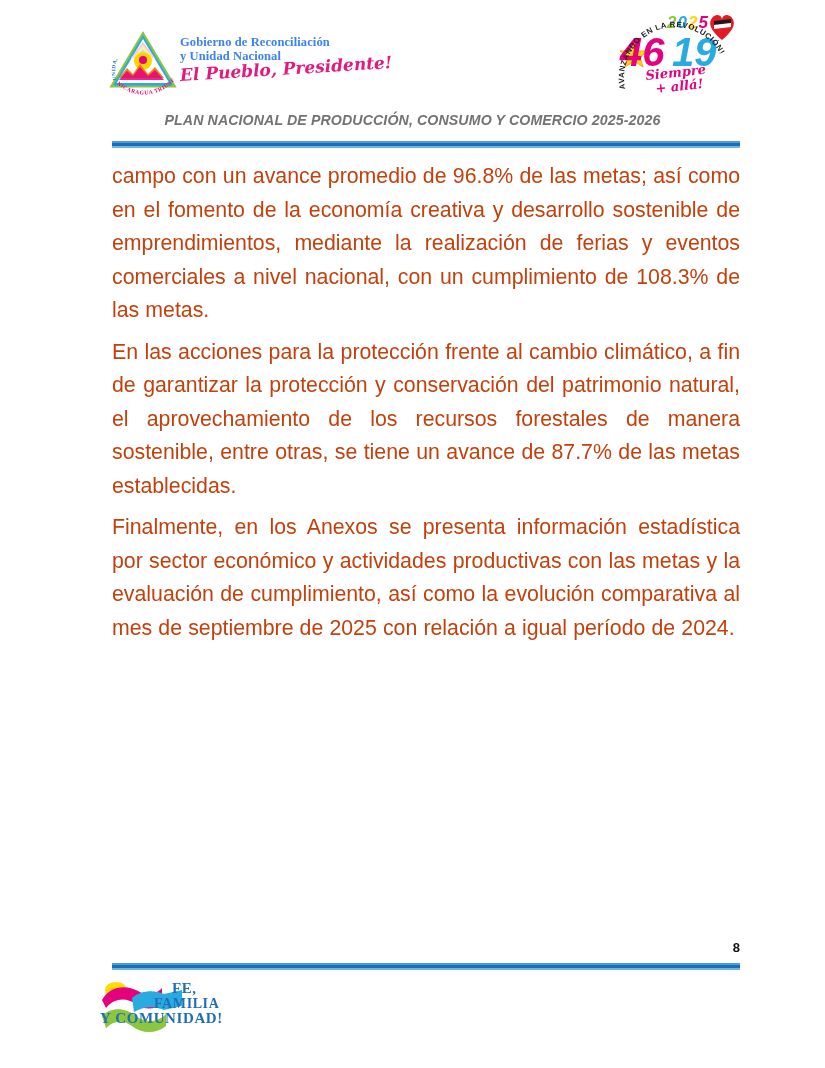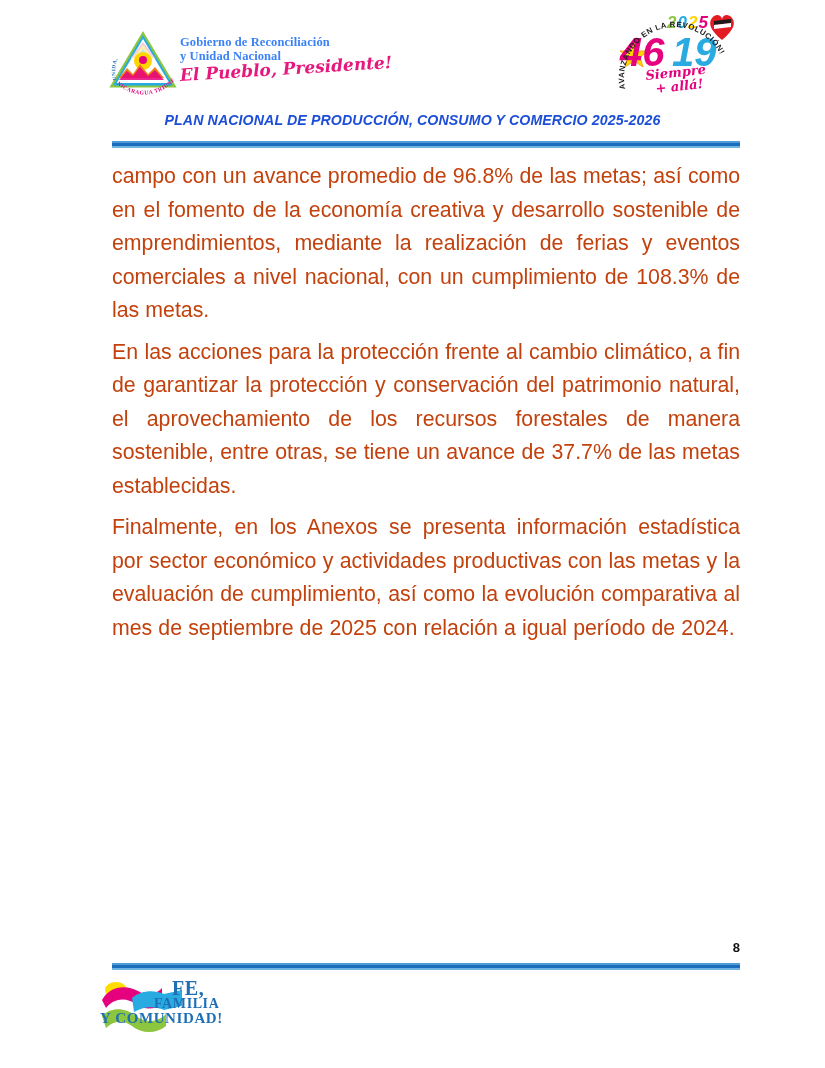--- a/index.html
+++ b/index.html
@@ -88,21 +88,21 @@
     position: absolute;
     left: 0;
     top: 112px;
     width: 825px;
     text-align: center;
     font-family: "Liberation Sans", sans-serif;
     font-style: italic;
     font-weight: bold;
     font-size: 14.2px;
     letter-spacing: 0.1px;
-    color: #1d4ed8;
+    color: #737373;
   }
 
   
   .rule {
     position: absolute;
     left: 112px;
     width: 628px;
     height: 7px;
   }
   .rule .r-top {
@@ -164,21 +164,21 @@
     position: absolute;
     left: 0;
     top: 0;
     width: 180px;
     font-family: "Liberation Serif", serif;
     font-weight: bold;
     color: #1f6fb5;
     line-height: 15.5px;
     letter-spacing: 0.6px;
   }
-  .fe-l1 { position:absolute; left: 72px; top: 3px;  font-size: 20px; }
+  .fe-l1 { position:absolute; left: 72px; top: 3px;  font-size: 15px; }
   .fe-l2 { position:absolute; left: 54px; top: 18px; font-size: 14px; }
   .fe-l3 { position:absolute; left: 0px;  top: 33px; font-size: 15px; text-align: center; }
 
   svg { display: block; overflow: visible; }
 </style>
 </head>
 <body>
 
 <div class="page">
 
@@ -259,21 +259,21 @@
 
     <div class="rule rule-header">
       <div class="r-top"></div>
       <div class="r-mid"></div>
       <div class="r-bot"></div>
     </div>
   </div>
 
   <div class="content">
     <p class="para">campo con un avance promedio de 96.8% de las metas; así como en el fomento de la economía creativa y desarrollo sostenible de emprendimientos, mediante la realización de ferias y eventos comerciales a nivel nacional, con un cumplimiento de 108.3% de las metas.</p>
-    <p class="para">En las acciones para la protección frente al cambio climático, a fin de garantizar la protección y conservación del patrimonio natural, el aprovechamiento de los recursos forestales de manera sostenible, entre otras, se tiene un avance de 37.7% de las metas establecidas.</p>
+    <p class="para">En las acciones para la protección frente al cambio climático, a fin de garantizar la protección y conservación del patrimonio natural, el aprovechamiento de los recursos forestales de manera sostenible, entre otras, se tiene un avance de 87.7% de las metas establecidas.</p>
     <p class="para">Finalmente, en los Anexos se presenta información estadística por sector económico y actividades productivas con las metas y la evaluación de cumplimiento, así como la evolución comparativa al mes de septiembre de 2025 con relación a igual período de 2024.</p>
   </div>
 
   <div class="page-number">8</div>
 
   <div class="rule rule-footer">
     <div class="r-top"></div>
     <div class="r-mid"></div>
     <div class="r-bot"></div>
   </div>

